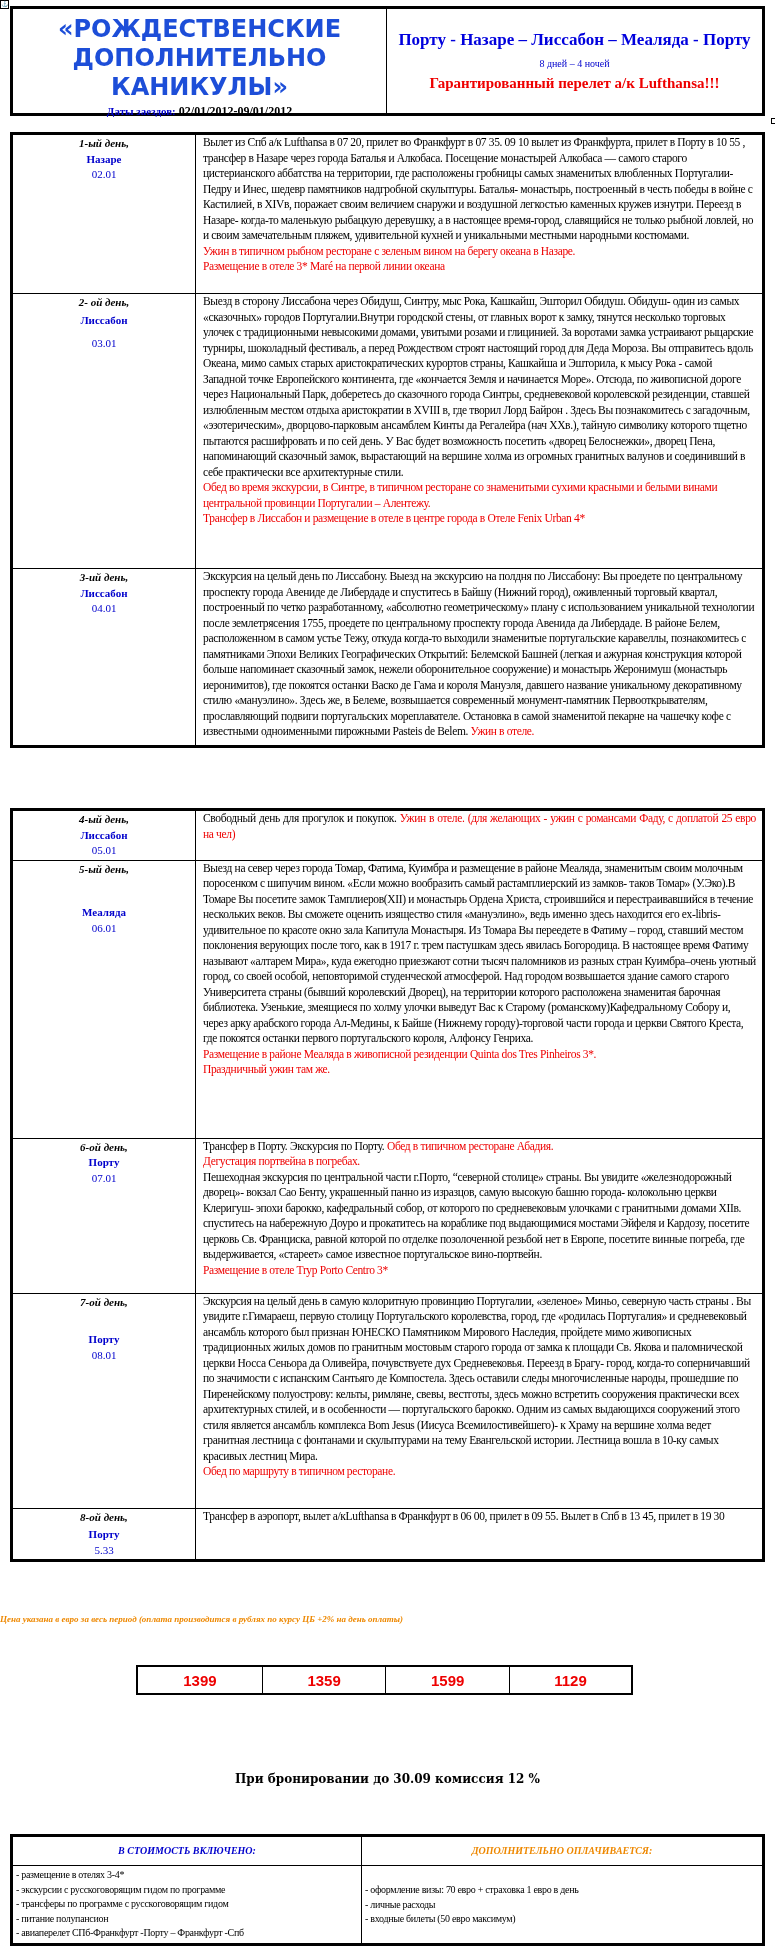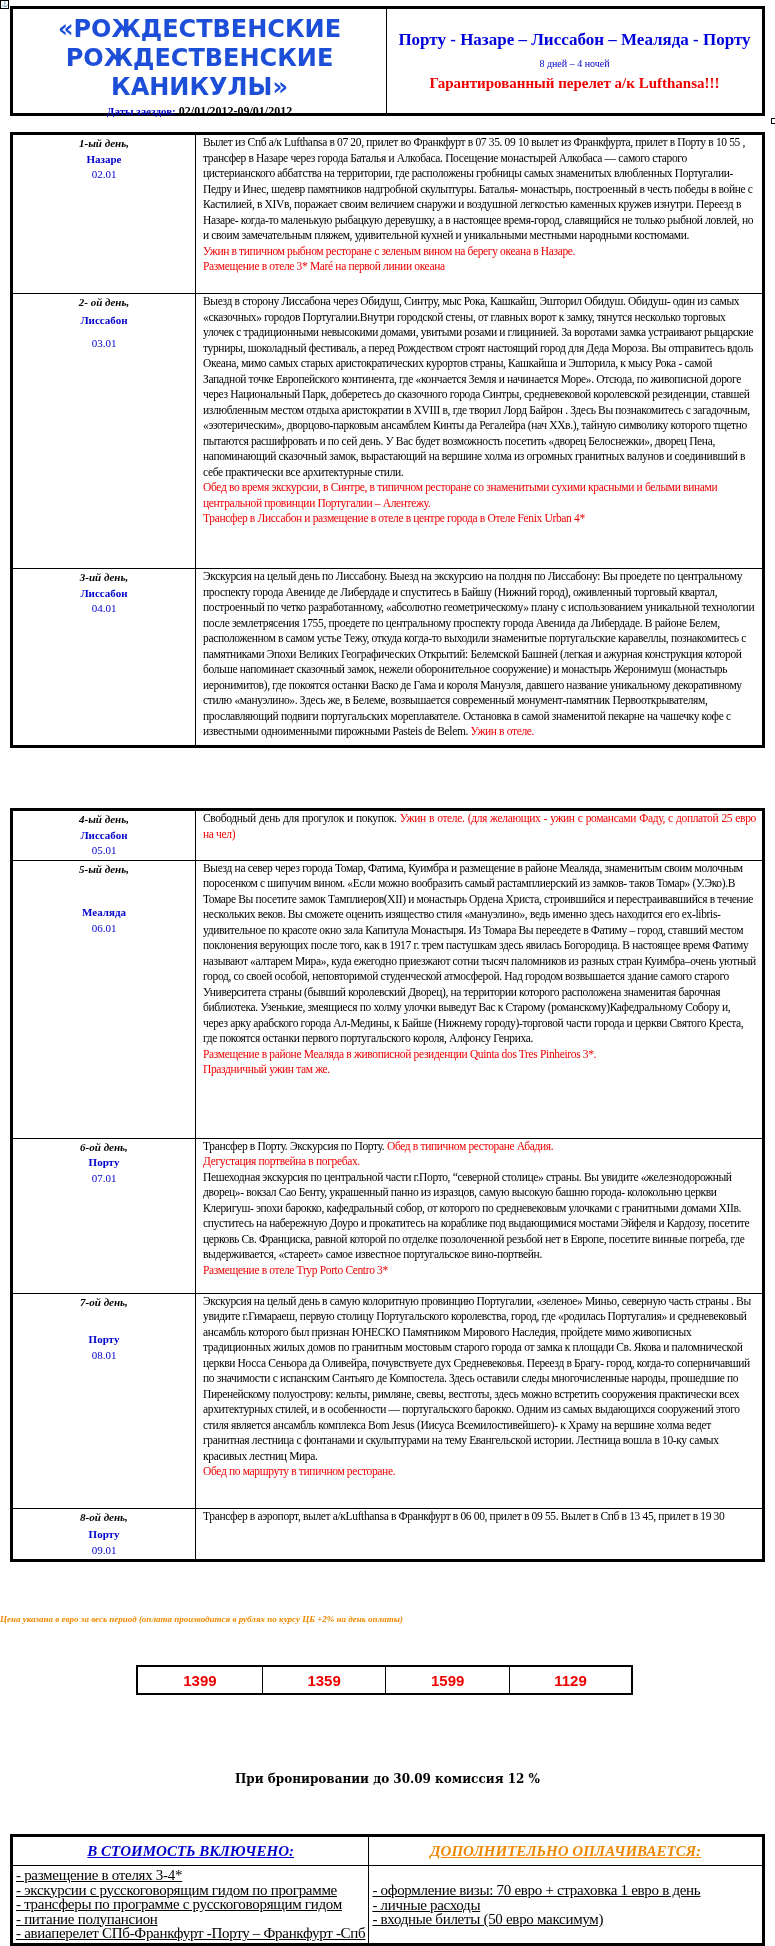--- a/index.html
+++ b/index.html
@@ -42,36 +42,36 @@
                  border: 2px solid #000; }
   table.prices td { border: 1px solid #000; text-align: center; }
   table.prices .ph { font-weight: bold; font-size: 15px; height: 44px; line-height: 18px; }
   table.prices .pv { color: #ee0000; font-family: "Liberation Sans", sans-serif; font-weight: bold; font-size: 15px; height: 24px; }
 
   .commission { position: absolute; left: 0; width: 775px; top: 1772px; text-align: center;
                 font-family: "DejaVu Serif", serif; font-weight: bold; font-size: 12px; }
 
   table.terms { position: absolute; left: 10px; top: 1834px; width: 755px; border-collapse: collapse;
                 border: 3px solid #000; }
-  table.terms td { border: 1px solid #000; font-size: 15px; line-height: 14.5px; vertical-align: top; text-decoration: underline; }
+  table.terms td { border: 1px solid #000; font-size: 10px; line-height: 14.5px; vertical-align: top; }
   .th-inc { color: #0000cc; font-style: italic; font-weight: bold; text-align: center; height: 26px; vertical-align: middle !important; width: 346px; }
   .th-extra { color: #ee8800; font-style: italic; font-weight: bold; text-align: center; vertical-align: middle !important; }
   .terms-list { padding: 2px 3px; }
   .terms-list div { white-space: nowrap; letter-spacing: -0.3px; }
   .extras-list { padding-top: 17px; }
 </style>
 </head>
 <body>
 
 <div class="anchor-icon">⚓</div>
 
 <div class="header">
   <div class="header-left">
     <div class="title">«РОЖДЕСТВЕНСКИЕ</div>
-    <div class="title">РОЖДЕСТВЕНСКИЕ</div>
+    <div class="title">ДОПОЛНИТЕЛЬНО</div>
     <div class="title">КАНИКУЛЫ»</div>
     <div class="dates">
       <span class="dates-label">Даты заездов:</span>
       <span class="dates-value">02/01/2012-09/01/2012</span>
     </div>
   </div>
   <div class="header-right">
     <div class="route">Порту  - Назаре – Лиссабон – Меаляда - Порту</div>
     <div class="duration">8 дней – 4 ночей</div>
     <div class="guarantee">Гарантированный перелет а/к Lufthansa!!!</div>
@@ -166,21 +166,21 @@
     </td>
     <td class="desc">
       <span>Экскурсия на целый день в  самую колоритную провинцию Португалии, «зеленое» Миньо, северную часть страны . Вы увидите г.Гимараеш, первую столицу Португальского королевства, город, где «родилась Португалия» и  средневековый ансамбль которого был признан ЮНЕСКО Памятником Мирового Наследия, пройдете мимо живописных традиционных жилых домов по гранитным мостовым старого города от замка к площади Св. Якова  и паломнической церкви Носса Сеньора да Оливейра,  почувствуете дух  Средневековья. Переезд в Брагу- город, когда-то соперничавший по значимости с испанским Сантьяго де Компостела. Здесь  оставили следы многочисленные народы, прошедшие по Пиренейскому полуострову: кельты, римляне, свевы, вестготы, здесь можно встретить  сооружения практически всех архитектурных стилей, и в особенности — португальского барокко. Одним из  самых выдающихся  сооружений этого стиля является ансамбль комплекса Bom Jesus (Иисуса Всемилостивейшего)- к Храму на вершине холма ведет гранитная лестница  с фонтанами и скульптурами на тему Евангельской  истории. Лестница  вошла в 10-ку самых красивых лестниц Мира.</span>
       <div class="red">Обед по маршруту в типичном ресторане.</div>
     </td>
   </tr>
   <tr style="height:46px;">
     <td class="daycell">
       <div class="day-label">8-ой день,</div>
       <div class="city" style="margin-top:2px;">Порту</div>
-      <div class="date">09.01</div>
+      <div class="date">5.33</div>
     </td>
     <td class="desc">
       <span>Трансфер в аэропорт, вылет а/кLufthansa в Франкфурт в 06 00, прилет в 09 55. Вылет в Спб в 13 45, прилет в 19 30</span>
     </td>
   </tr>
 </tbody>
   </table>
 
 <div class="price-note">Цена указана в евро за весь период (оплата производится в рублях по курсу ЦБ +2% на день оплаты)</div>
 

